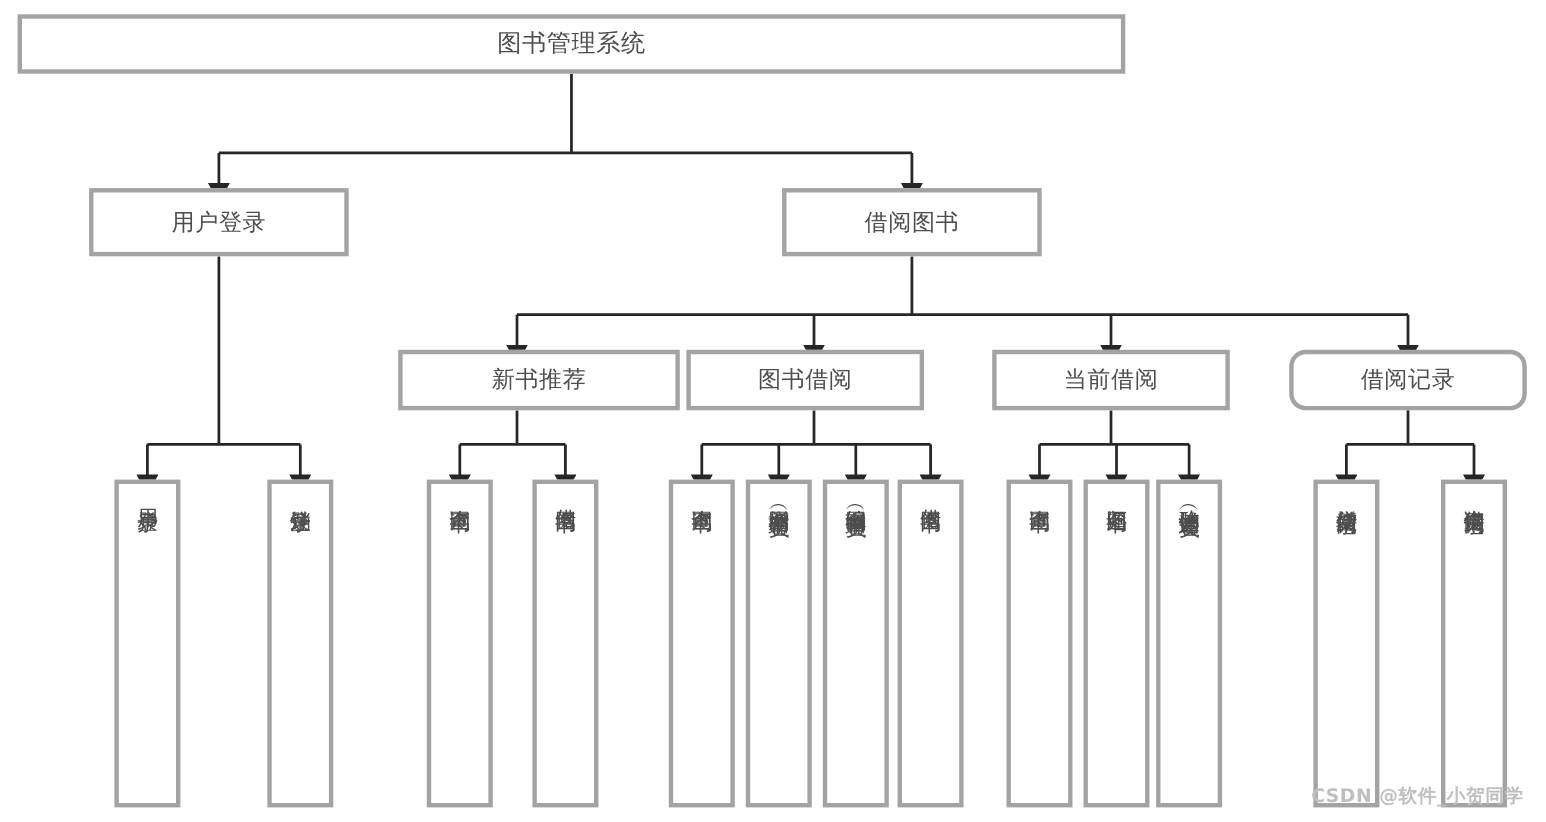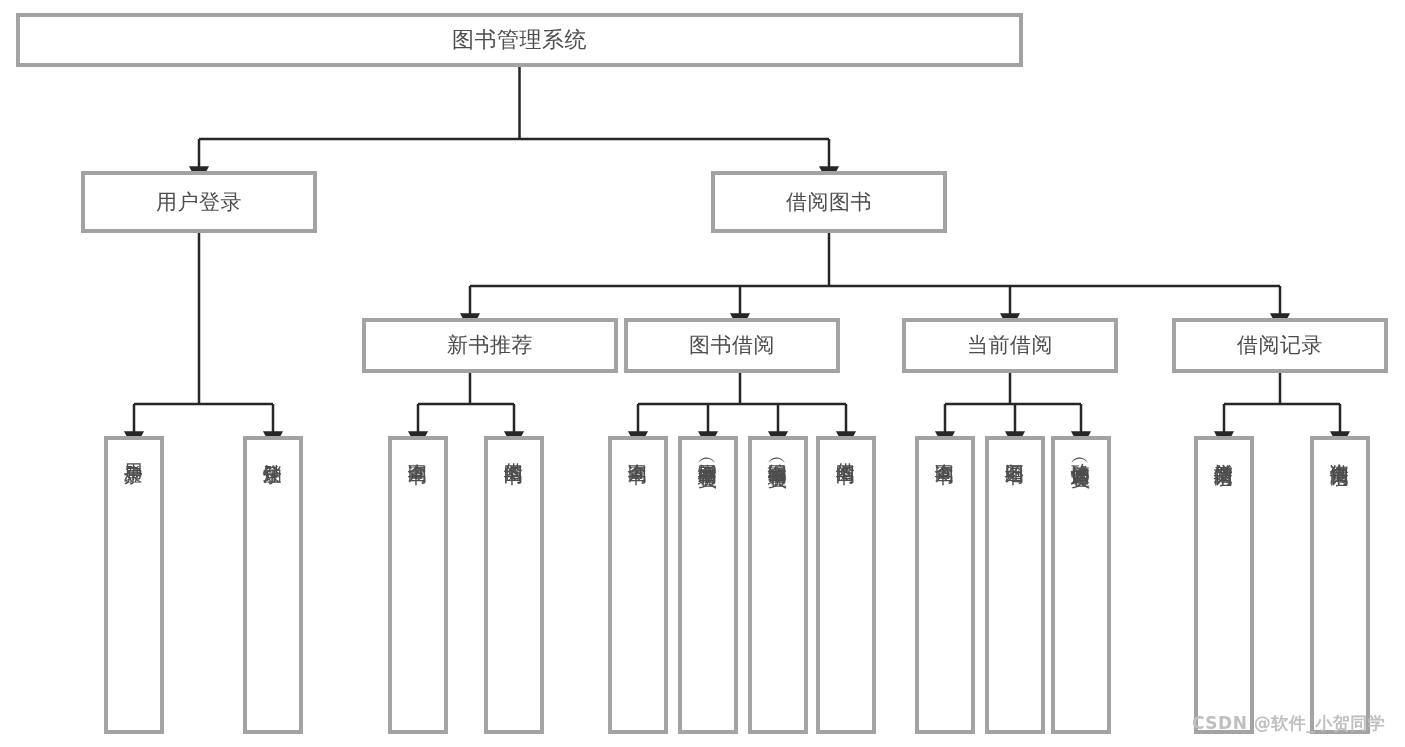--- a/index.html
+++ b/index.html
@@ -128,21 +128,21 @@
       </div>
       <div class="node" style="left: 362px; top: 318px; width: 256px; height: 55px;">
         <span class="label">新书推荐</span>
       </div>
       <div class="node" style="left: 624px; top: 318px; width: 216px; height: 55px;">
         <span class="label">图书借阅</span>
       </div>
       <div class="node" style="left: 902px; top: 318px; width: 216px; height: 55px;">
         <span class="label">当前借阅</span>
       </div>
-      <div class="node" style="left: 1172px; top: 318px; width: 216px; height: 55px;">
+      <div class="node" style="left: 1172px; top: 318px; width: 216px; height: 55px; border-radius: 15px;">
         <span class="label">借阅记录</span>
       </div>
       <div class="node vertical" style="left: 104px; top: 436px; width: 60px; height: 298px;">
         <span class="label">用户登录</span>
       </div>
       <div class="node vertical" style="left: 243px; top: 436px; width: 60px; height: 298px;">
         <span class="label">注销登录</span>
       </div>
       <div class="node vertical" style="left: 388px; top: 436px; width: 60px; height: 298px;">
         <span class="label">查询图书</span>

